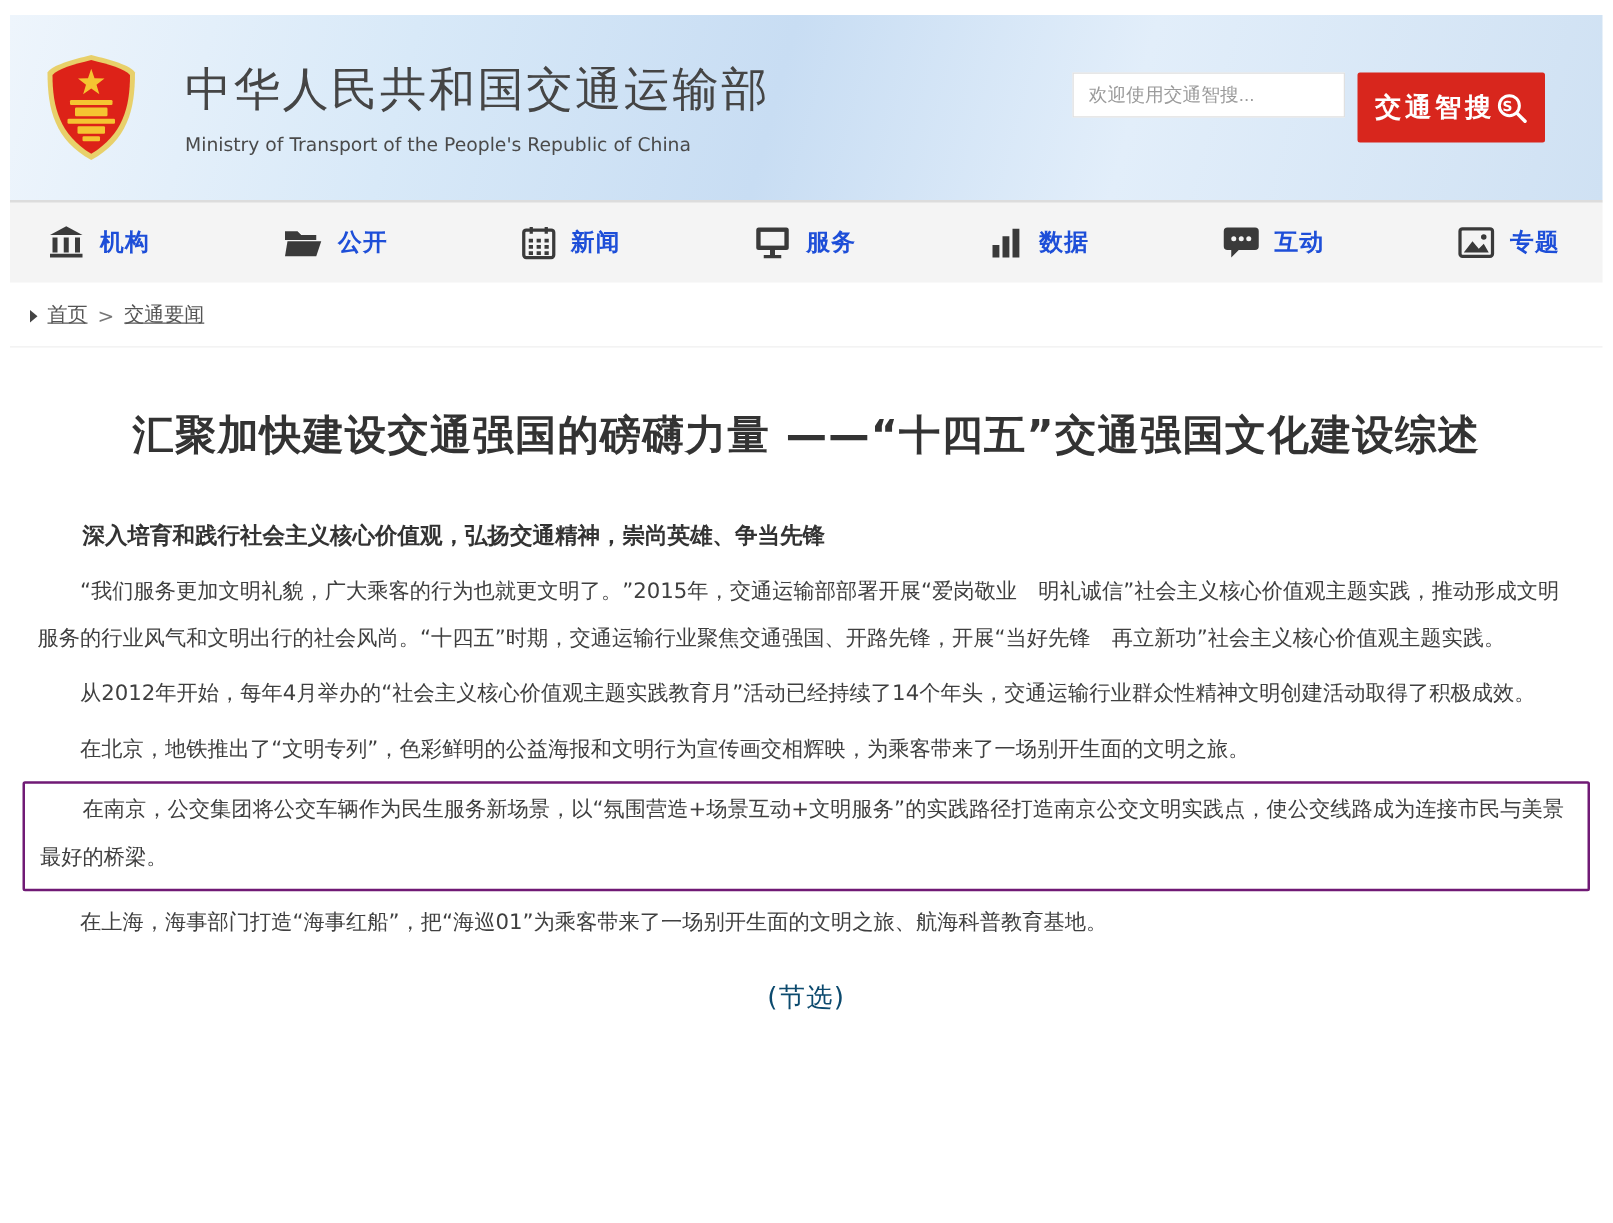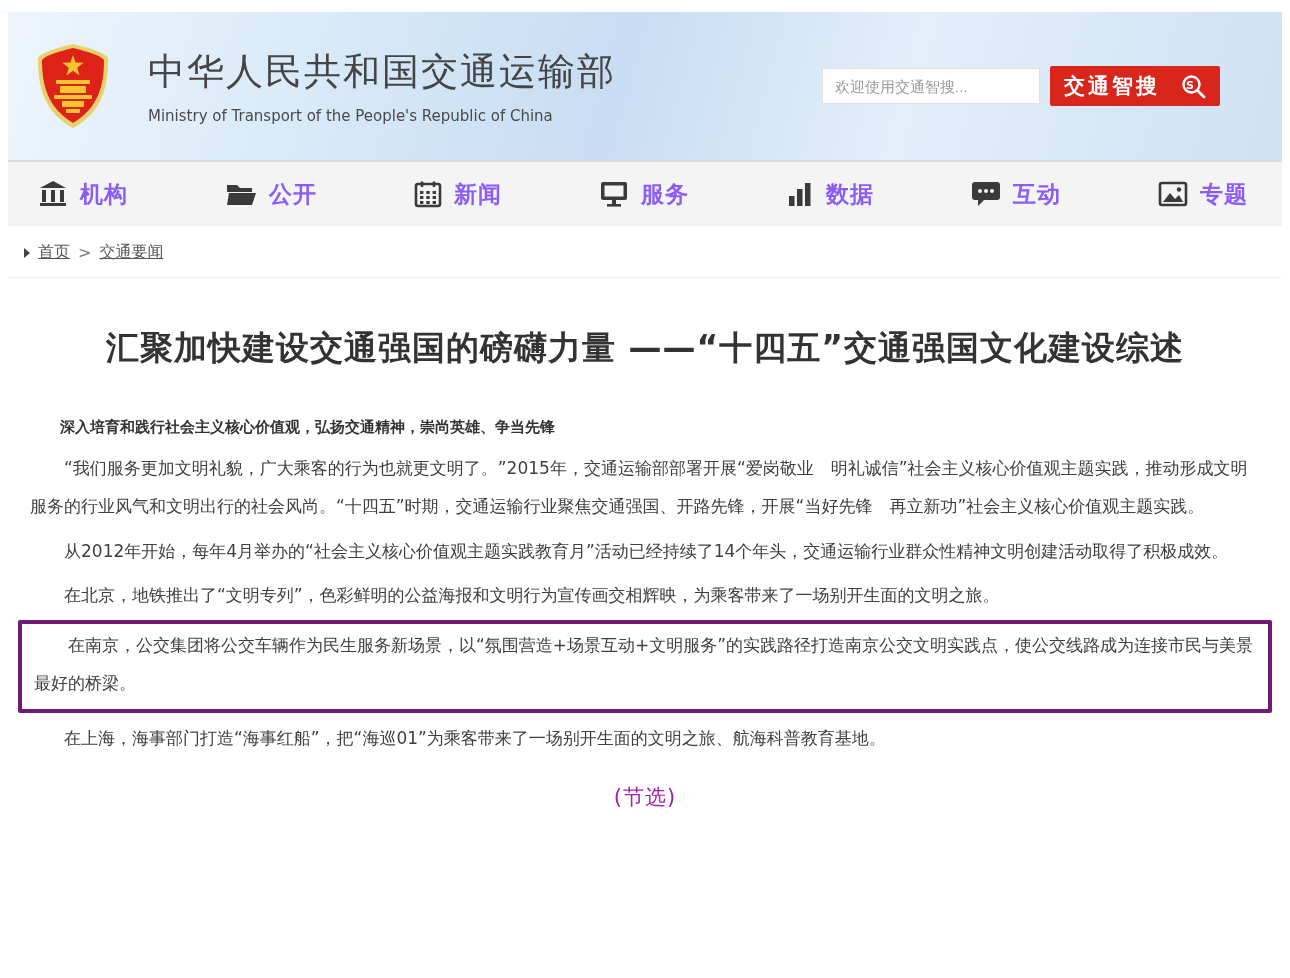--- a/index.html
+++ b/index.html
@@ -18,76 +18,76 @@
     display: flex; align-items: center;
     padding: 0 28px;
     position: relative;
   }
   .emblem { width: 74px; height: 88px; flex: 0 0 auto; margin-right: 38px; }
   .site-titles { flex: 1 1 auto; }
   .site-title {
     font-size: 37px; font-weight: normal; color: #454545; letter-spacing: 2px;
   }
   .site-subtitle { font-size: 15px; color: #4a4a4a; margin-top: 10px; font-weight: normal; }
-  .search-area { display: flex; align-items: center; margin-right: 34px; }
+  .search-area { display: flex; margin-right: 18px; }
   .search-input {
     width: 218px; height: 36px; border: 1px solid #e0e0e0; background: #ffffff;
     font-size: 15px; padding: 0 12px; color: #333; outline: none;
   }
   .search-input::placeholder { color: #9b9b9b; }
   .search-btn {
-    height: 40px; margin-left: 10px; border: none; cursor: pointer;
+    height: 56px; margin-left: 10px; border: none; cursor: pointer;
     background: #d8261d; color: #ffffff; font-weight: bold;
     font-size: 21px; letter-spacing: 3px; padding: 5px 14px;
-    display: flex; align-items: center; gap: 20px;
+    display: flex; align-items: center; gap: 0;
     font-family: "DejaVu Sans", "Liberation Sans", sans-serif;
     border-radius: 2px;
   }
 
   
   .nav {
     height: 66px; background: #f4f4f4; border-top: 2px solid #dcdcdc;
     display: flex; align-items: center; justify-content: space-between;
     padding: 0 34px 0 30px;
   }
   .nav-item { display: flex; align-items: center; gap: 12px; cursor: pointer; }
   .nav-item svg { display: block; }
-  .nav-label { font-size: 23px; font-weight: bold; color: #8b5cf6; letter-spacing: 1px; }
+  .nav-label { font-size: 19px; font-weight: bold; color: #1d4ed8; letter-spacing: 1px; }
 
   
   .breadcrumb {
     display: flex; align-items: center; gap: 8px;
     padding: 16px 16px 14px; font-size: 16px; color: #555555;
     border-bottom: 1px solid #f0f0f0;
   }
   .crumb { color: #555555; cursor: pointer; text-decoration: underline; }
   .crumb-sep { color: #777; }
   .bc-arrow { width: 0; height: 0; border-left: 6px solid #444; border-top: 5px solid transparent; border-bottom: 5px solid transparent; }
 
   
   .article { padding: 48px 22px 0; }
   .article-title {
     text-align: center; font-size: 33px; font-weight: 700; color: #333333;
     letter-spacing: 1px; margin-bottom: 44px;
   }
   .lede {
-    font-size: 15px; font-weight: bold; color: #333333;
+    font-size: 18px; font-weight: bold; color: #333333;
     text-indent: 2em; line-height: 1.6; margin-bottom: 10px;
   }
   .para {
     font-size: 17px; color: #3f3f3f; line-height: 2.25; text-indent: 2em;
   }
   .para + .para, .lede + .para { margin-top: 6px; }
   .para.highlight {
-    border: 4px solid #701a75; border-radius: 2px;
+    border: 2px solid #701a75; border-radius: 2px;
     margin-left: -12px; margin-right: -12px;
     padding: 2px 12px 6px;
   }
   .excerpt-note {
-    text-align: center; font-size: 21px; color: #a21caf; margin-top: 26px;
+    text-align: center; font-size: 21px; color: #0c4a6e; margin-top: 26px;
     letter-spacing: 1px;
   }
 </style>
 </head>
 <body>
 
 <div class="page">
 
   <div class="header">
     <svg class="emblem" viewBox="0 0 74 88">

